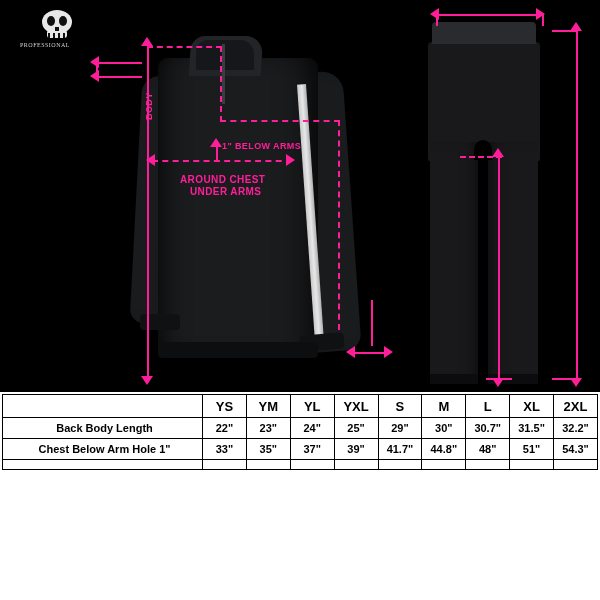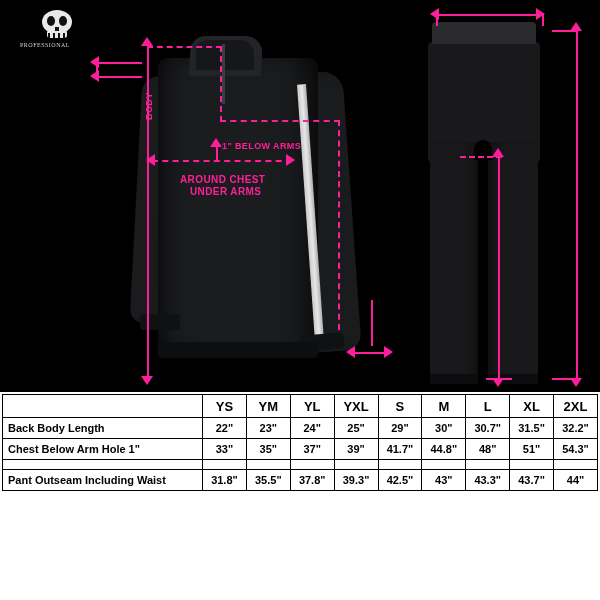--- a/index.html
+++ b/index.html
@@ -298,21 +298,21 @@
     border: 1px solid #000;
     font-size: 11px;
     color: #000;
     text-align: center;
     height: 20px;
     padding: 0 1px;
     font-weight: bold;
     background: #fff;
   }
   table.sizes td.rowlabel {
-    text-align: left;
+    text-align: center;
     padding-left: 5px;
     font-weight: bold;
   }
   table.sizes thead th {
     font-size: 13px;
     height: 22px;
   }
   table.sizes thead th.blank {
     border: 1px solid #000;
   }
@@ -479,29 +479,17 @@
             <td></td>
             <td></td>
           <td></td>
             <td></td>
             <td></td>
           <td></td>
             <td></td>
             <td></td>
           <td></td>
         </tr>
-        <tr>
-          <td class="rowlabel">Pant Outseam Including Waist</td>
-          <td>31.8"</td>
-          <td>35.5"</td>
-          <td>37.8"</td>
-          <td>39.3"</td>
-          <td>42.5"</td>
-          <td>43"</td>
-          <td>43.3"</td>
-          <td>43.7"</td>
-          <td>44"</td>
-        </tr>
       </tbody>
     </table>
   </div>
 
 </div>
 
 </body></html>

